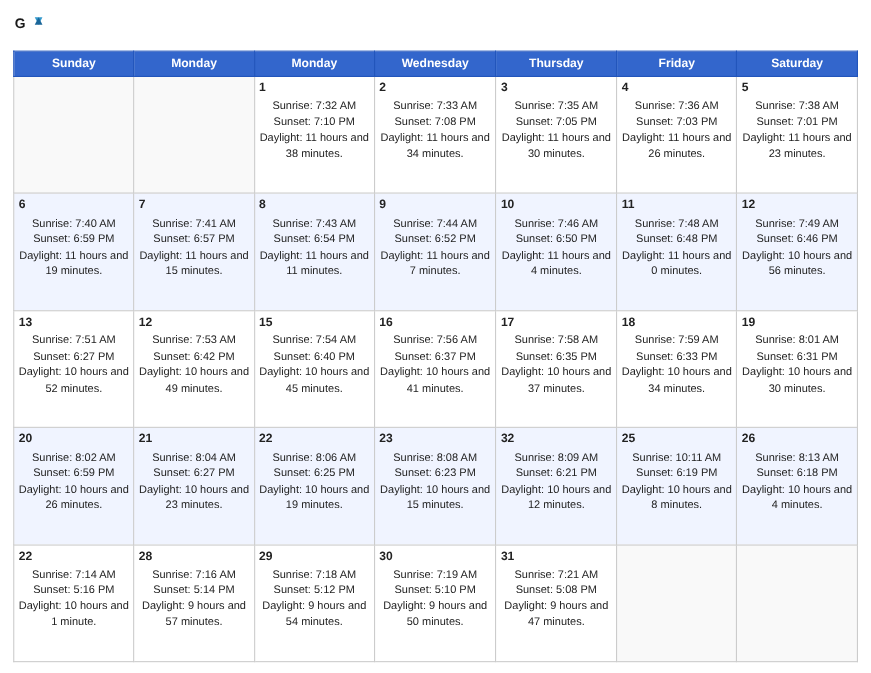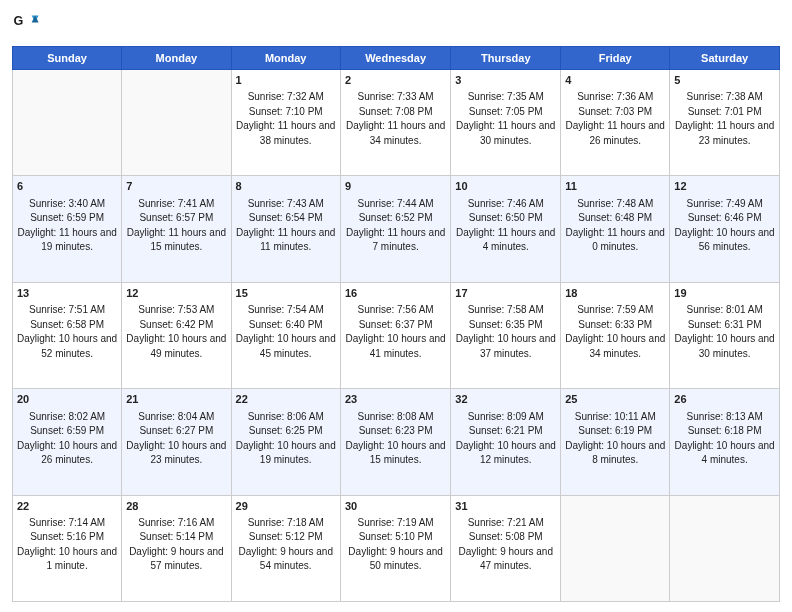--- a/index.html
+++ b/index.html
@@ -164,21 +164,21 @@
           <td>
             <span class="day-num">5</span>
             <div class="day-info">Sunrise: 7:38 AM
 Sunset: 7:01 PM
 Daylight: 11 hours and 23 minutes.</div>
           </td>
         </tr>
         <tr>
           <td>
             <span class="day-num">6</span>
-            <div class="day-info">Sunrise: 3:40 AM
+            <div class="day-info">Sunrise: 7:40 AM
 Sunset: 6:59 PM
 Daylight: 11 hours and 19 minutes.</div>
           </td>
           <td>
             <span class="day-num">7</span>
             <div class="day-info">Sunrise: 7:41 AM
 Sunset: 6:57 PM
 Daylight: 11 hours and 15 minutes.</div>
           </td>
           <td>
@@ -209,21 +209,21 @@
             <span class="day-num">12</span>
             <div class="day-info">Sunrise: 7:49 AM
 Sunset: 6:46 PM
 Daylight: 10 hours and 56 minutes.</div>
           </td>
         </tr>
         <tr>
           <td>
             <span class="day-num">13</span>
             <div class="day-info">Sunrise: 7:51 AM
-Sunset: 6:58 PM
+Sunset: 6:27 PM
 Daylight: 10 hours and 52 minutes.</div>
           </td>
           <td>
             <span class="day-num">12</span>
             <div class="day-info">Sunrise: 7:53 AM
 Sunset: 6:42 PM
 Daylight: 10 hours and 49 minutes.</div>
           </td>
           <td>
             <span class="day-num">15</span>

